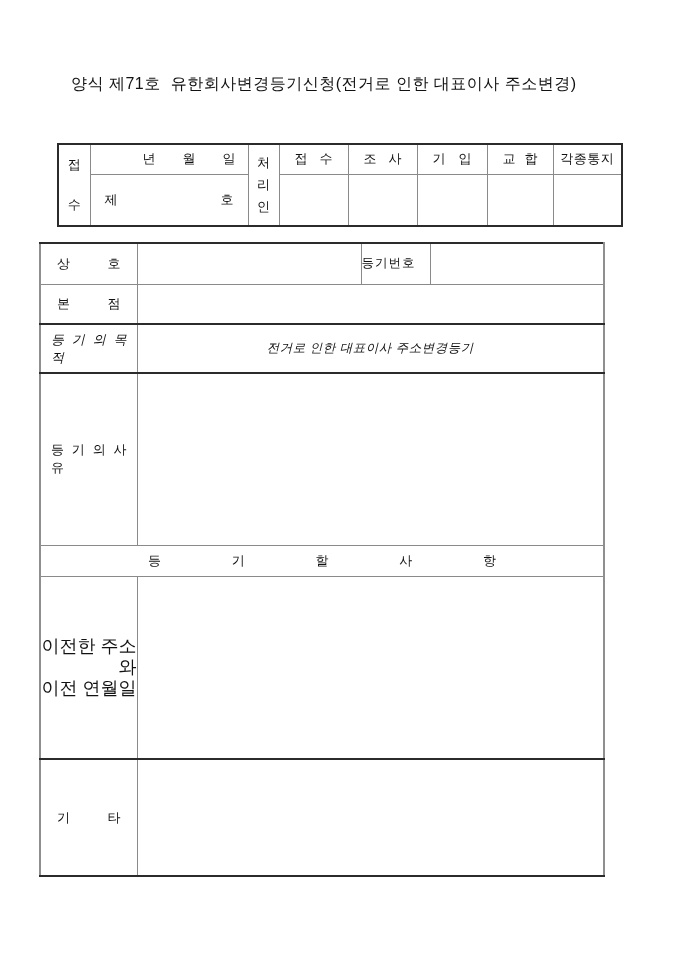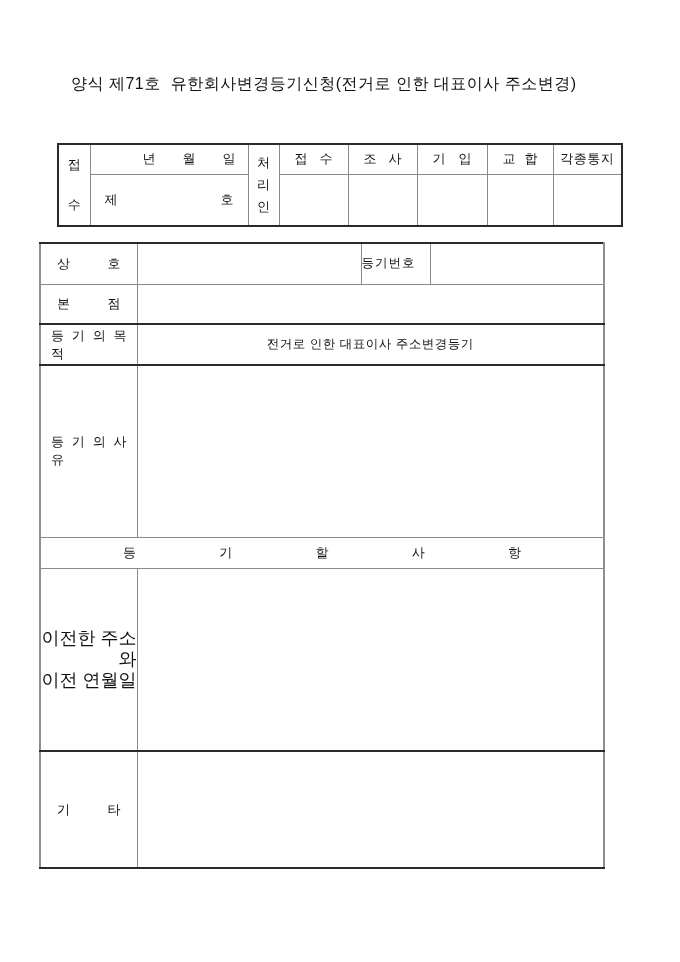--- a/index.html
+++ b/index.html
@@ -66,21 +66,21 @@
     width: 566px;
     border: 2px solid #2b2b2b;
     border-left: 2px solid #8f8f8f;
     border-right: 2px solid #8f8f8f;
   }
 
   tr.r28 { height: 28px; }
   tr.r48 { height: 48px; }
   tr.r41 { height: 41px; }
   tr.r40 { height: 40px; }
-  tr.r49 { height: 41px; }
+  tr.r49 { height: 49px; font-style: italic; }
   tr.r172 { height: 172px; }
   tr.r31 { height: 31px; }
   tr.r183 { height: 183px; }
   tr.r117 { height: 117px; }
 
   tr.dark-bottom > td { border-bottom: 2px solid #2b2b2b; }
   tr.dark-top > td { border-top: 2px solid #2b2b2b; }
 
   .vtext { white-space: pre-line; text-align: center; }
   .v2 { line-height: 40px; }
@@ -91,21 +91,21 @@
   .pad10 { padding: 0 10px; }
   .date-cell { text-align: justify; text-align-last: justify; padding: 0 12px 0 52px; margin-top: 27px; }
   .jeho-cell { text-align: justify; text-align-last: justify; padding: 0 14px; }
   .colhead { text-align: justify; text-align-last: justify; padding: 0 15px; }
   .colhead-center { text-align: center; letter-spacing: 0.5px; }
   .regno { text-align: left; letter-spacing: 1px; font-size: 12.5px; }
   .purpose-value { text-align: center; font-size: 12.5px; letter-spacing: 0.5px; }
   .matters-header {
     text-align: justify;
     text-align-last: justify;
-    padding: 0 82px;
+    padding: 0 107px;
     font-size: 13px;
     margin-left: 12px;
   }
   .ml-label {
     text-align: right;
     white-space: pre-line;
     line-height: 21px;
     font-size: 18px;
   }
 </style>

